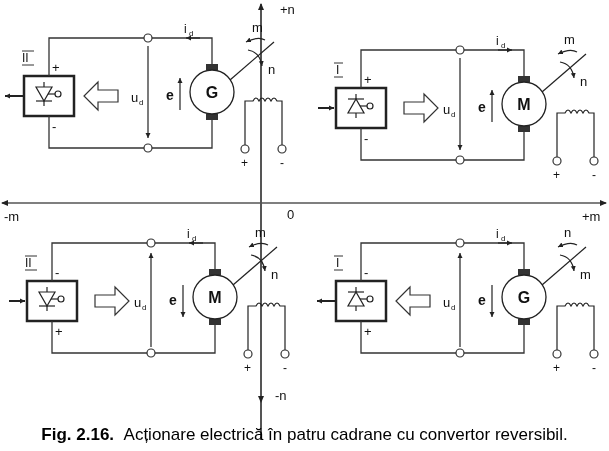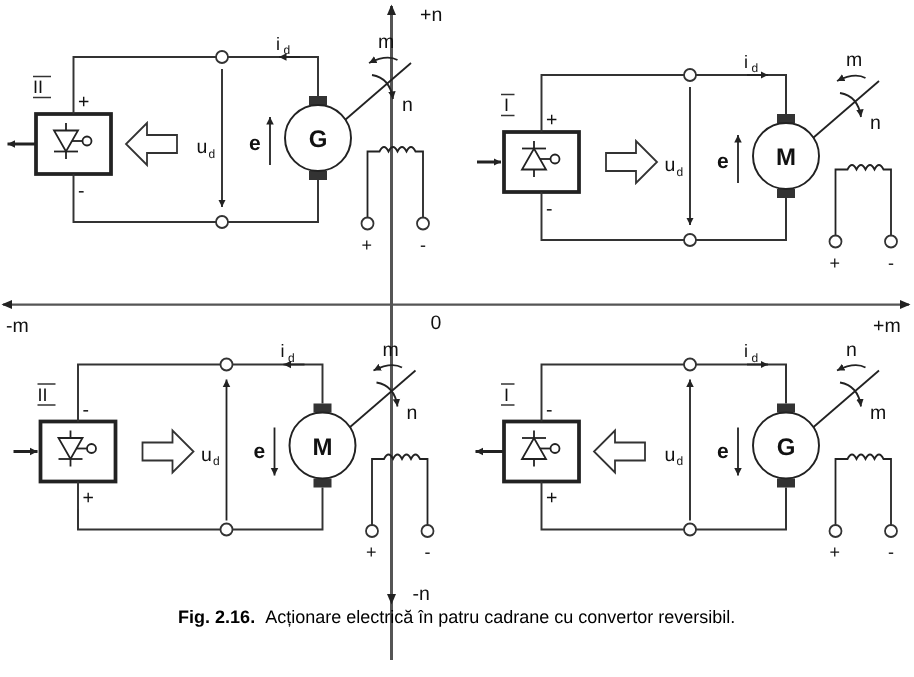--- a/index.html
+++ b/index.html
@@ -1,19 +1,19 @@
 <!DOCTYPE html>
 <html><head>
 <meta charset="utf-8">
 <style>
   html,body{margin:0;padding:0;background:#fff;}
   body{width:609px;height:451px;overflow:hidden;font-family:"Liberation Sans",sans-serif;}
   #fig{position:absolute;left:0;top:0;}
   svg text{font-family:"Liberation Sans",sans-serif;fill:#111;}
-  .caption{position:absolute;left:0;top:404px;width:609px;text-align:center;font-size:12px;color:#000;box-sizing:border-box;}
+  .caption{position:absolute;left:0;top:425px;width:609px;text-align:center;font-size:17px;color:#000;box-sizing:border-box;}
   .caption b{font-weight:bold;}
 </style>
 </head>
 <body>
 
 <svg id="fig" width="609" height="451" viewBox="0 0 609 451">
   <defs>
     <marker id="ah" markerWidth="8" markerHeight="8" refX="6" refY="4" orient="auto" markerUnits="userSpaceOnUse">
       <path d="M0,1 L7,4 L0,7 Z" fill="#222"></path>
     </marker>

